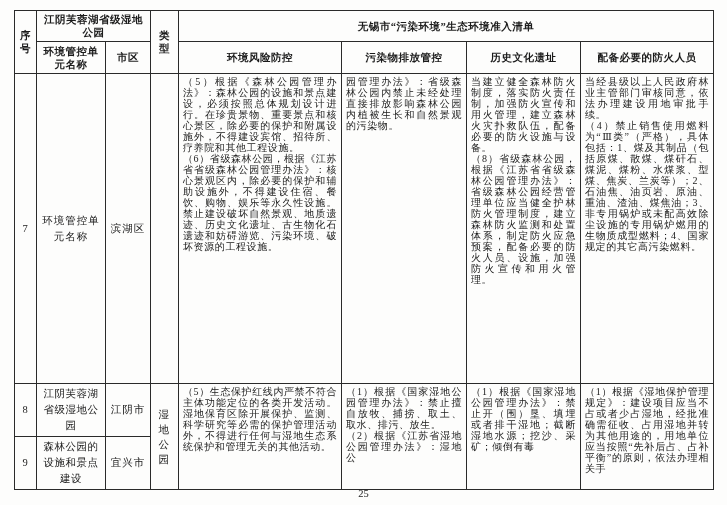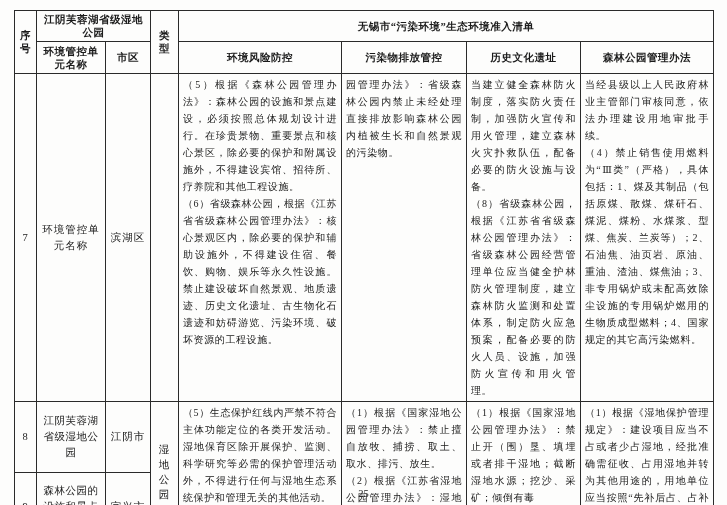--- a/index.html
+++ b/index.html
@@ -37,30 +37,30 @@
     vertical-align:middle;
     font-size:10.5px;
     letter-spacing:1px;
     line-height:16px;
   }
   td.content{
     vertical-align:top;
     text-align:justify;
     font-size:10px;
     letter-spacing:0.6px;
-    line-height:17px;
+    line-height:11px;
     white-space:pre-line;
     padding:3px 5px;
   }
   .vert{
     width:12px;margin:0 auto;
     word-break:break-all;
     line-height:15px;
     font-size:10.5px;
-    text-align:center;
+    text-align:left;
   }
   .pageno{
     position:absolute;
     left:0;right:0;bottom:6px;
     text-align:center;
     font-size:10.5px;
   }
 </style>
 </head>
 <body>
@@ -83,21 +83,21 @@
       <th colspan="2">江阴芙蓉湖省级湿地公园</th>
       <th rowspan="2">类型</th>
       <th colspan="4">无锡市“污染环境”生态环境准入清单</th>
     </tr>
     <tr style="height:32px">
       <th>环境管控单元名称</th>
       <th>市区</th>
       <th>环境风险防控</th>
       <th>污染物排放管控</th>
       <th>历史文化遗址</th>
-      <th>森林公园管理办法</th>
+      <th>配备必要的防火人员</th>
     </tr>
 
     <tr style="height:310px">
       <td class="center">7</td>
       <td class="center">环境管控单元名称</td>
       <td class="center">滨湖区</td>
       <td class="center"></td>
       <td class="content">（5）根据《森林公园管理办法》：森林公园的设施和景点建设，必须按照总体规划设计进行。在珍贵景物、重要景点和核心景区，除必要的保护和附属设施外，不得建设宾馆、招待所、疗养院和其他工程设施。
 （6）省级森林公园，根据《江苏省省级森林公园管理办法》：核心景观区内，除必要的保护和辅助设施外，不得建设住宿、餐饮、购物、娱乐等永久性设施。禁止建设破坏自然景观、地质遗迹、历史文化遗址、古生物化石遗迹和妨碍游览、污染环境、破坏资源的工程设施。</td>
       <td class="content">园管理办法》：省级森林公园内禁止未经处理直接排放影响森林公园内植被生长和自然景观的污染物。</td>

